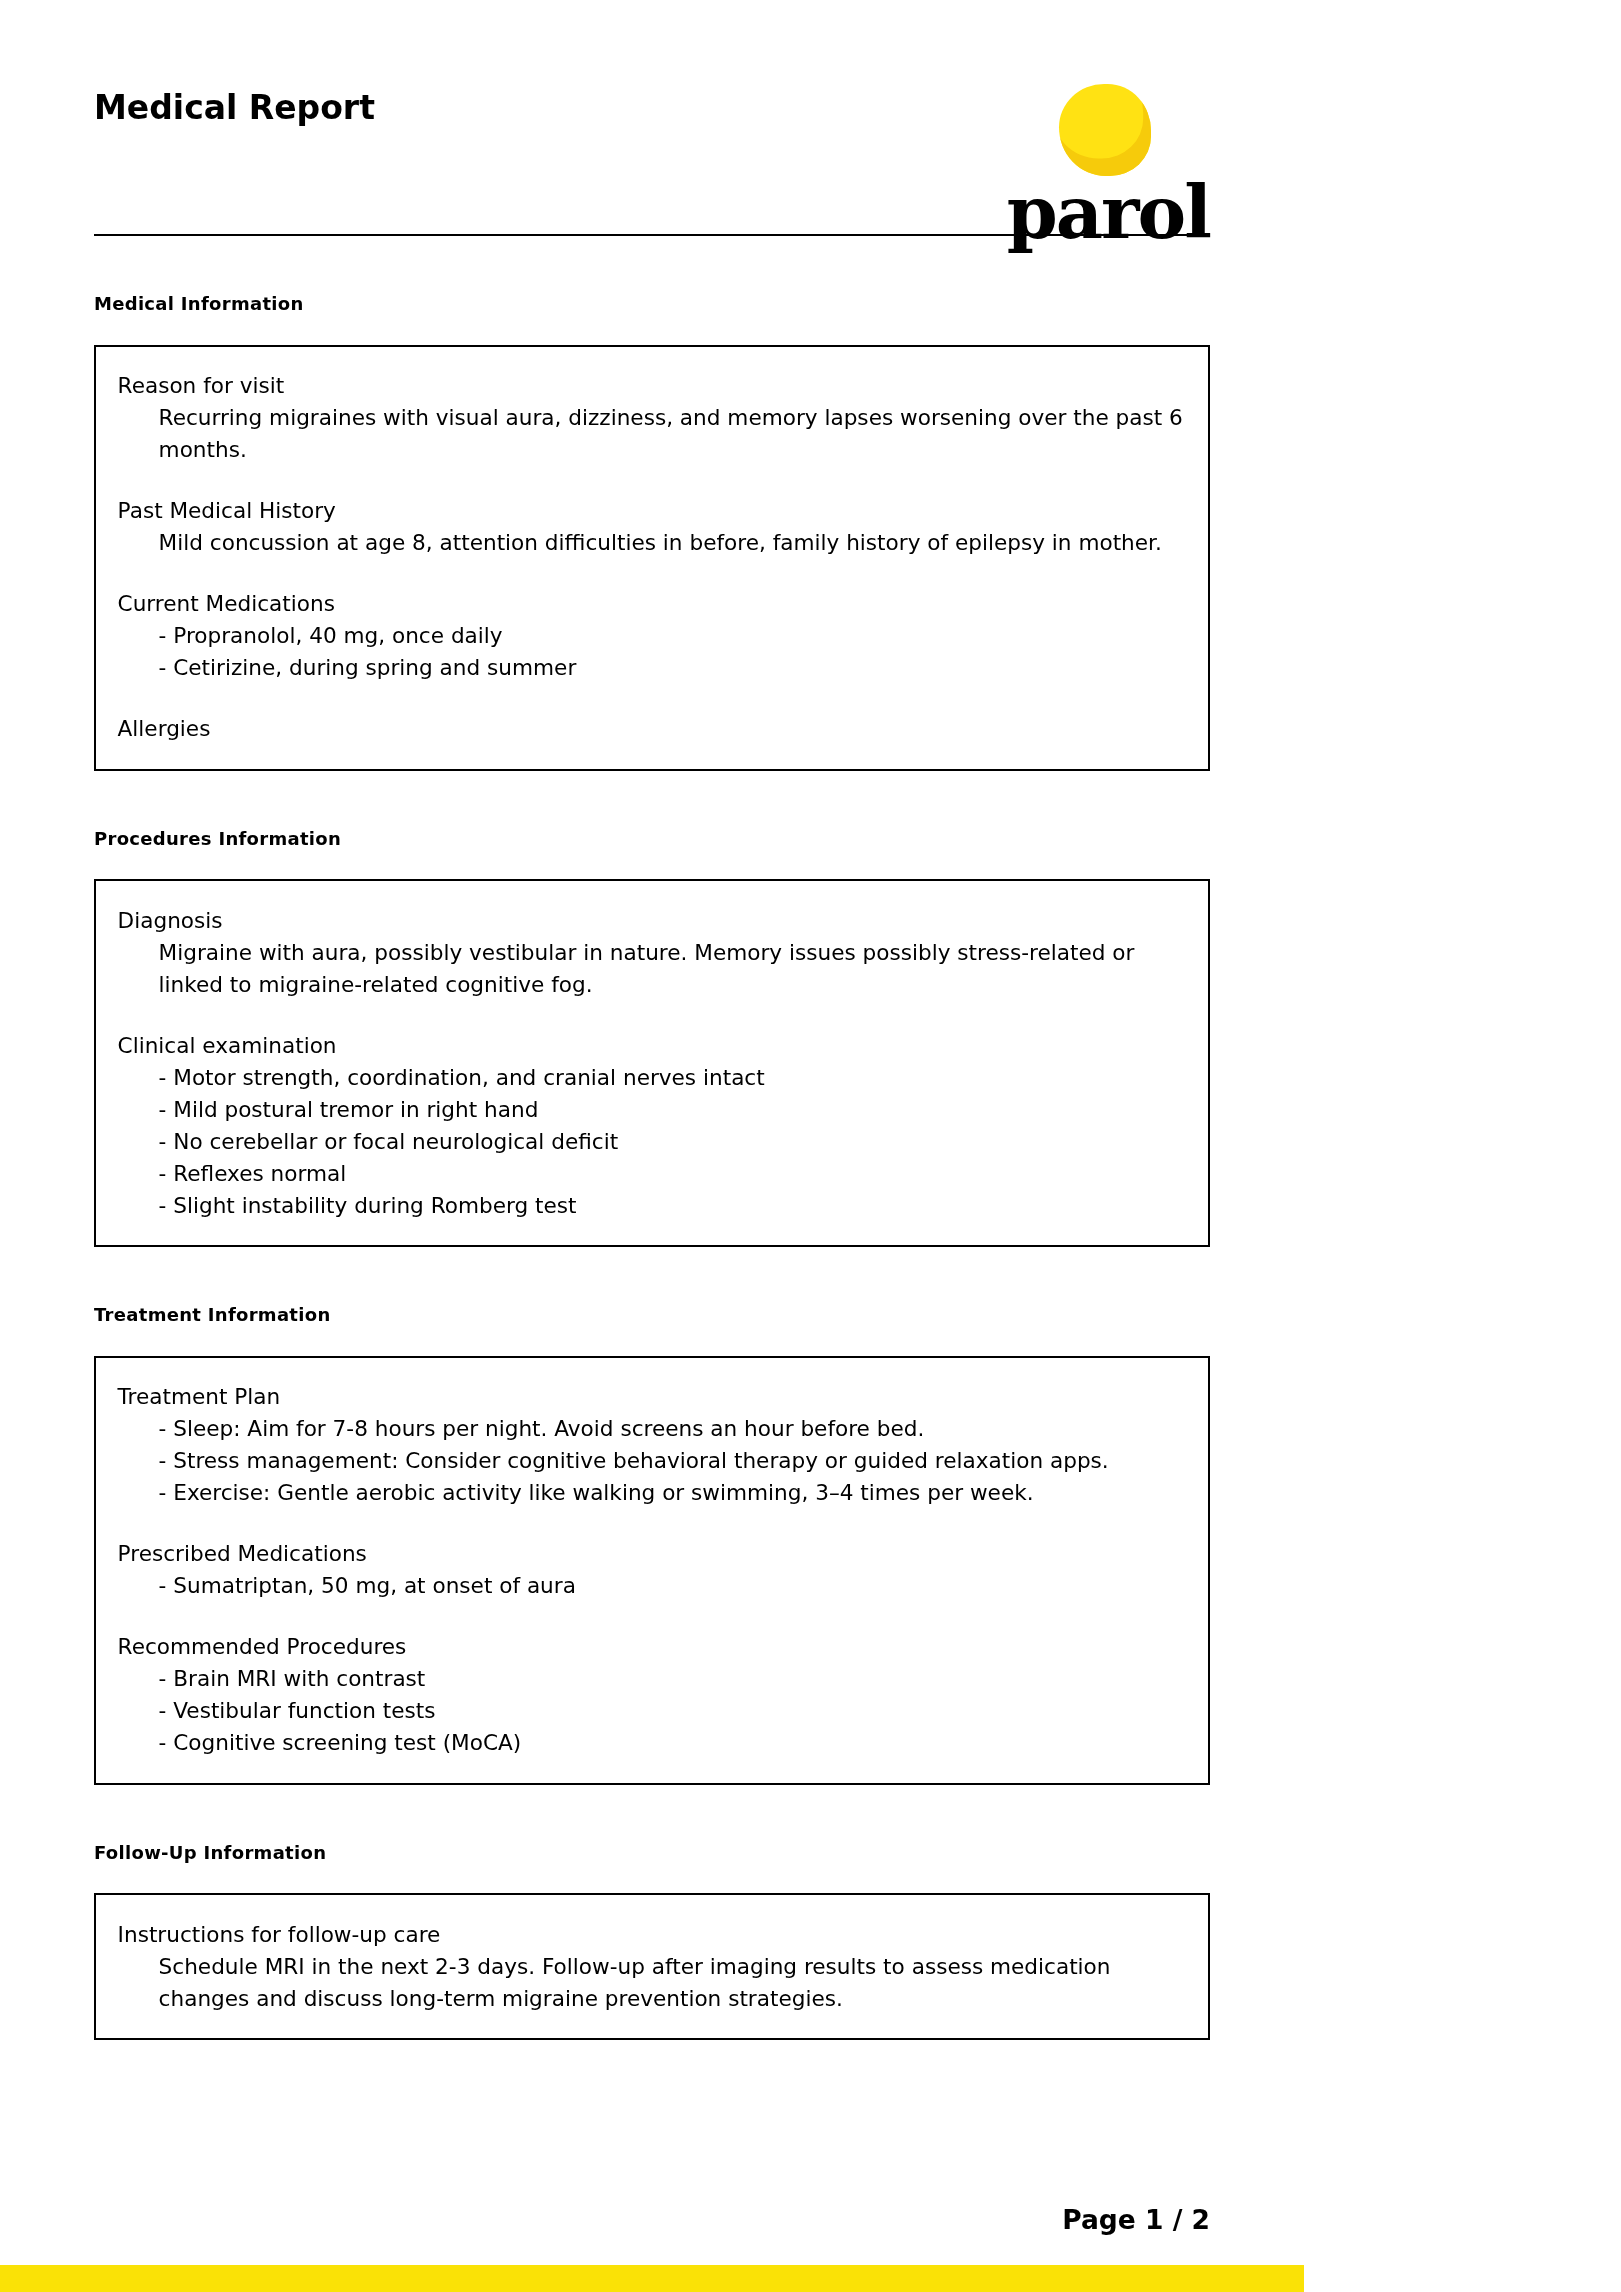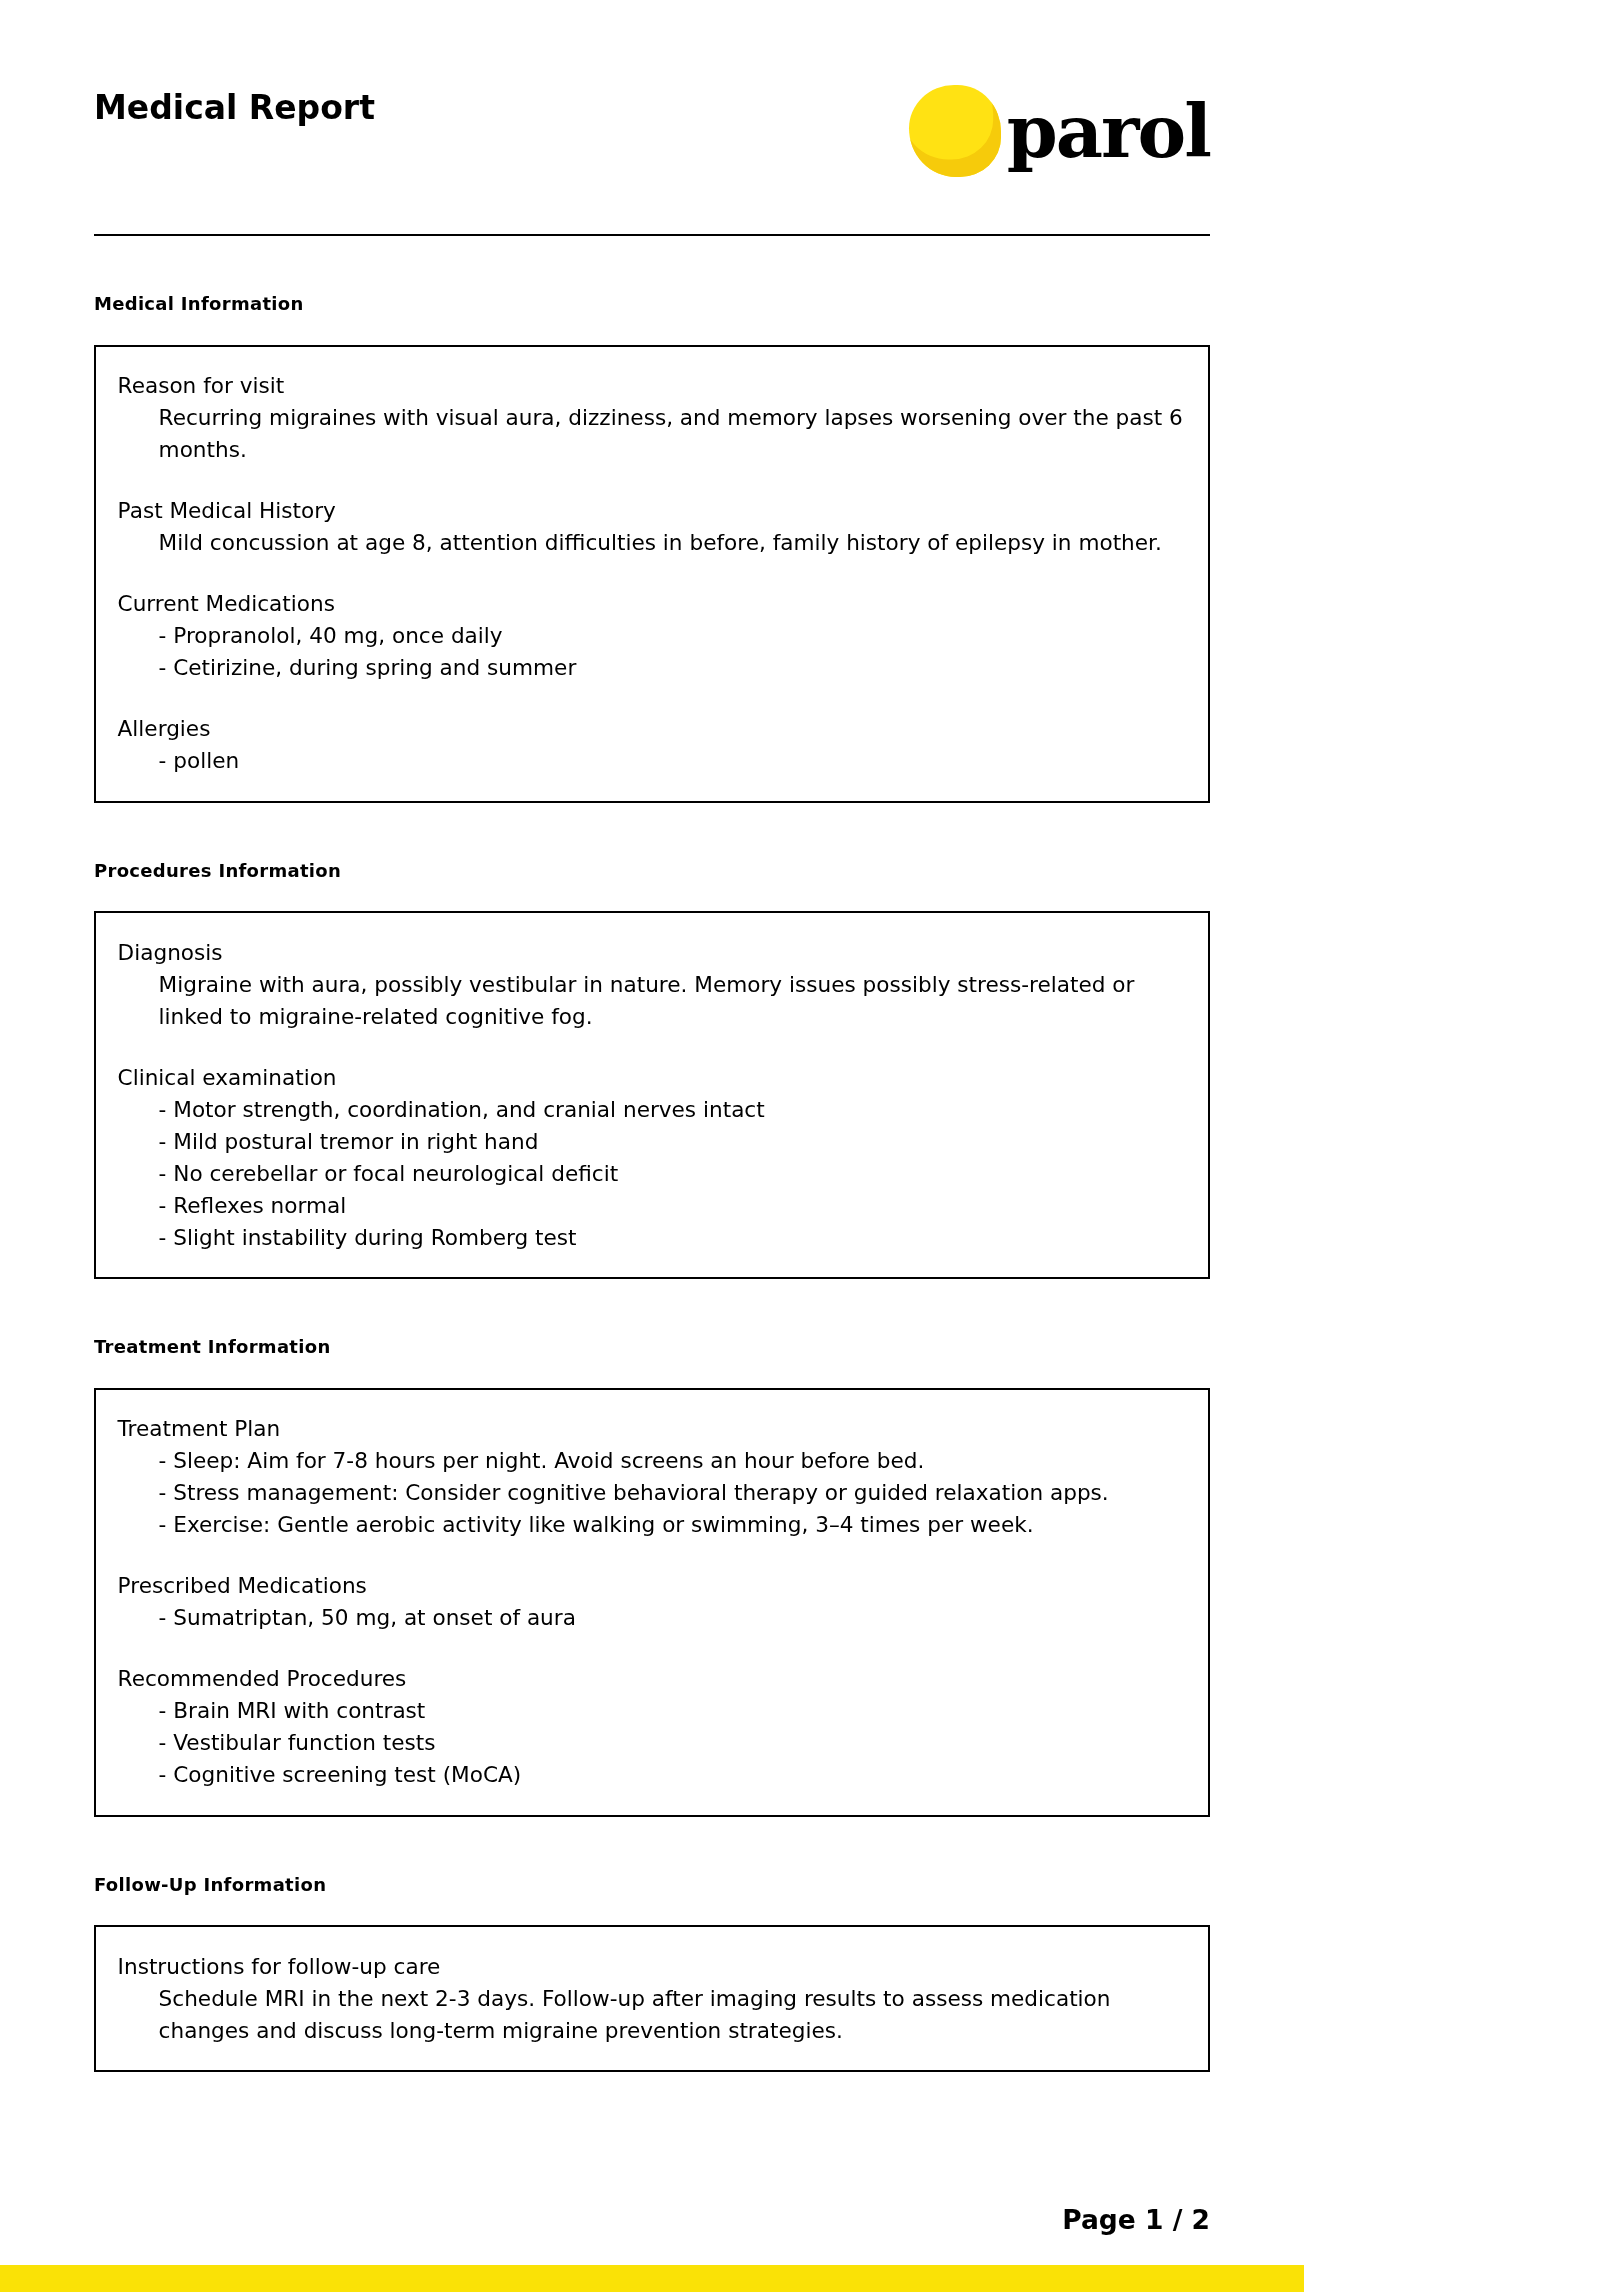--- a/index.html
+++ b/index.html
@@ -13,21 +13,21 @@
     overflow: hidden;
   }
   .content { padding: 0 94px; }
   .header {
     display: flex;
     justify-content: space-between;
     align-items: flex-start;
     padding-top: 86px;
   }
   .doc-title { font-size: 33px; font-weight: bold; line-height: 43px; }
-  .logo { display: flex; align-items: center; height: 94px; margin-top: -2px; }
+  .logo { display: flex; align-items: center; height: 94px; margin-top: -2px; flex-direction: column; }
   .logo-blob {
     width: 92px; height: 92px;
     border-radius: 50% 48% 46% 52% / 48% 52% 44% 54%;
     flex: 0 0 auto;
   }
   .logo-word {
     font-family: "DejaVu Serif", "Liberation Serif", serif;
     font-weight: bold;
     font-size: 73px;
     line-height: 73px;
@@ -87,21 +87,20 @@
               <div class="field-label">Past Medical History</div>
               <div class="field-item">Mild concussion at age 8, attention difficulties in before, family history of epilepsy in mother.</div>
             </div>
             <div class="group">
               <div class="field-label">Current Medications</div>
               <div class="field-item">- Propranolol, 40 mg, once daily</div>
               <div class="field-item">- Cetirizine, during spring and summer</div>
             </div>
             <div class="group">
               <div class="field-label">Allergies</div>
-              <div class="field-item">- pollen</div>
             </div>
           </div>
         </section>
         <section class="document-section">
           <div class="section-heading">Procedures Information</div>
           <div class="section-box">
             <div class="group">
               <div class="field-label">Diagnosis</div>
               <div class="field-item">Migraine with aura, possibly vestibular in nature. Memory issues possibly stress-related or linked to migraine-related cognitive fog.</div>
             </div>

